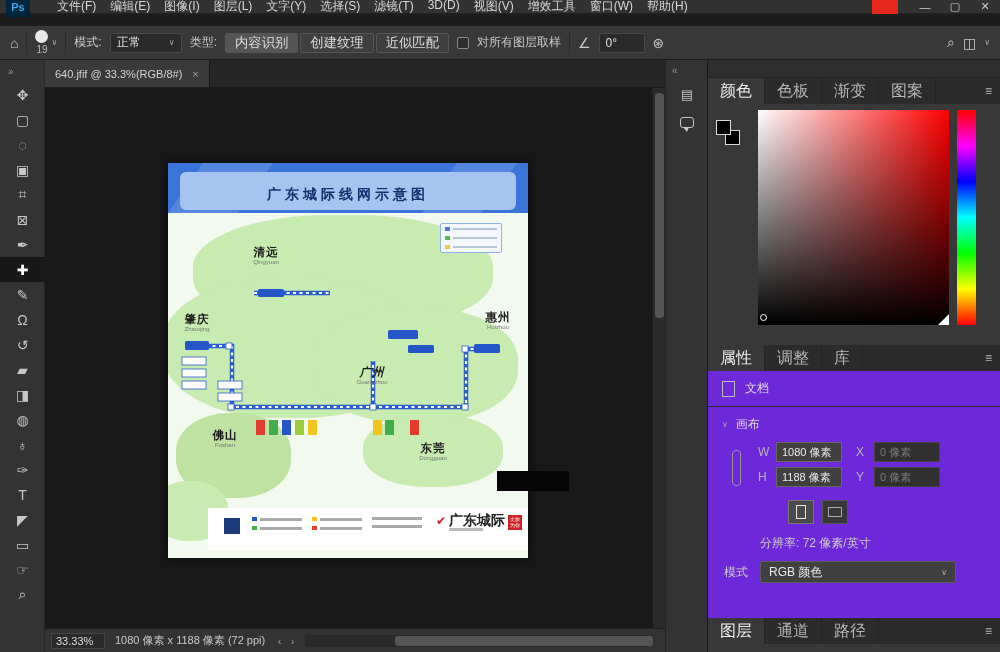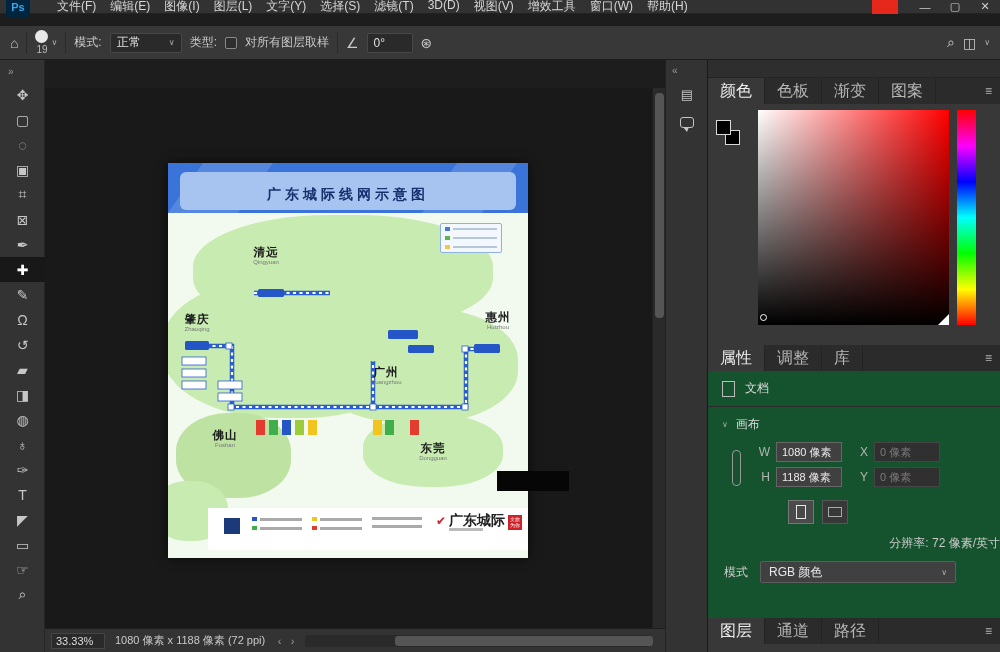--- a/index.html
+++ b/index.html
@@ -103,21 +103,21 @@
 
   .colorbody{position:relative;height:241px;background:#383838;}
   .sw{position:absolute;width:15px;height:15px;background:#000;border:1px solid #d9d9d9;}
   .sw-front{left:8px;top:16px;z-index:2;}
   .sw-back{left:17px;top:26px;}
   .sat{position:absolute;left:50px;top:6px;width:191px;height:215px;background:linear-gradient(to top,#000,rgba(0,0,0,0)),linear-gradient(to right,#fff,#f00);}
   .ring{position:absolute;left:2px;bottom:4px;width:7px;height:7px;border:1px solid #fff;border-radius:50%;}
   .warn{position:absolute;right:0;bottom:0;width:0;height:0;border-left:11px solid transparent;border-bottom:11px solid #fff;}
   .hue{position:absolute;left:249px;top:6px;width:19px;height:215px;background:linear-gradient(to bottom,#f00,#f0f,#00f,#0ff,#0f0,#ff0,#f00);}
 
-  .propsbody{position:relative;height:247px;background:#14532d;text-align:right;}
+  .propsbody{position:relative;height:247px;background:#6d28d9;}
   .docrow{display:flex;align-items:center;gap:10px;padding:0 14px;height:36px;border-bottom:1px solid #2c2c2c;color:#ddd;}
   .pageicon{width:13px;height:16px;border:1px solid #bbb;}
   .canvashead{display:flex;align-items:center;gap:8px;padding:9px 14px 4px;color:#ddd;}
   .whgrid{position:relative;padding-left:50px;}
   .chain{position:absolute;left:24px;top:8px;width:9px;height:36px;border:1px solid #999;border-radius:4px;}
   .frow{display:flex;align-items:center;gap:6px;margin:5px 0;}
   .flabel{width:12px;color:#b5b5b5;}
   .fbox{width:66px;height:20px;background:#404040;border:1px solid #666;display:flex;align-items:center;padding:0 5px;color:#ececec;font-size:11px;}
   .fbox.dis{background:#303030;border-color:#454545;color:#7a7a7a;}
   .orients{display:flex;gap:8px;padding:8px 0 2px 80px;}
@@ -168,20 +168,25 @@
       </span>
       <span class="caret">∨</span>
     </div>
     <span class="vsep"></span>
     <span class="opt-label">模式:</span>
     <div class="opt-select">
       <span>正常</span>
       <span class="caret">∨</span>
     </div>
     <span class="opt-label">类型:</span>
+    <div class="btngroup">
+      <button class="opt-btn active">内容识别</button>
+      <button class="opt-btn">创建纹理</button>
+      <button class="opt-btn">近似匹配</button>
+    </div>
     <span class="chk"></span>
     <span class="opt-label">对所有图层取样</span>
     <span class="vsep"></span>
     <span class="oicon">∠</span>
     <div class="num-box">
       <span>0°</span>
     </div>
     <span class="oicon">⊛</span>
     <span class="spacer"></span>
     <span class="oicon">⌕</span>
@@ -249,20 +254,26 @@
         <span>▭</span>
       </div>
     <div class="tool">
         <span>☞</span>
       </div>
     <div class="tool">
         <span>⌕</span>
       </div>
   </div>
 
+  <div class="tabbar">
+    <div class="doctab">
+      <span>640.jfif @ 33.3%(RGB/8#)</span>
+      <span class="close">×</span>
+    </div>
+  </div>
 
   <div class="canvasarea">
     <div class="docwin">
 
       <div class="mheader">
         <span class="mstripe" style="left:14px;top:-15px;width:70px;height:90px;"></span>
         <span class="mstripe" style="left:268px;top:-15px;width:60px;height:90px;"></span>
         <div class="mbanner">
           <div class="mtitle">广东城际线网示意图</div>
         </div>
@@ -377,21 +388,21 @@
           <div class="en">Qingyuan</div>
         </div>
       <div class="city" style="left:29px;top:150px;">
           <div class="cn">肇庆</div>
           <div class="en">Zhaoqing</div>
         </div>
       <div class="city" style="left:330px;top:148px;">
           <div class="cn">惠州</div>
           <div class="en">Huizhou</div>
         </div>
-      <div class="city" style="left:218px;top:203px;">
+      <div class="city" style="left:204px;top:203px;font-style:italic;">
           <div class="cn">广州</div>
           <div class="en">Guangzhou</div>
         </div>
       <div class="city" style="left:57px;top:266px;">
           <div class="cn">佛山</div>
           <div class="en">Foshan</div>
         </div>
       <div class="city" style="left:265px;top:279px;">
           <div class="cn">东莞</div>
           <div class="en">Dongguan</div>

